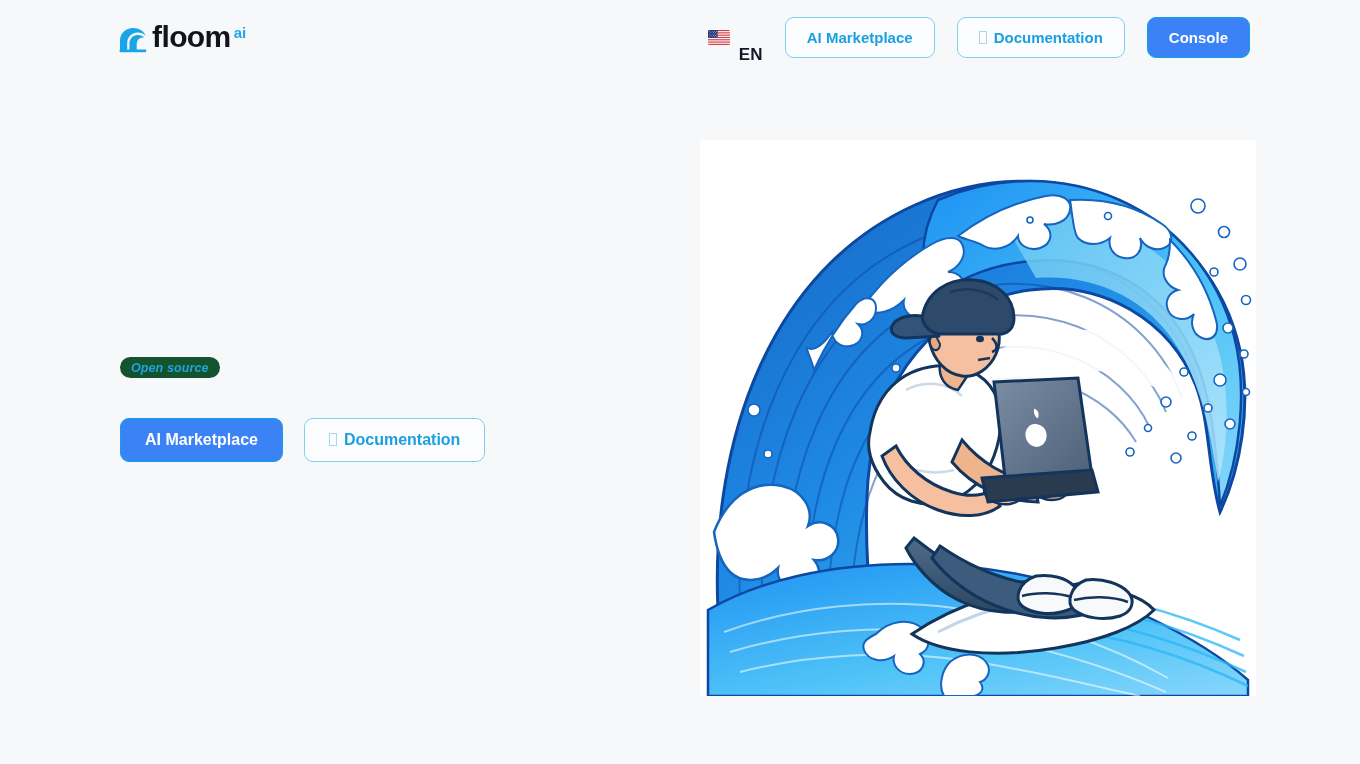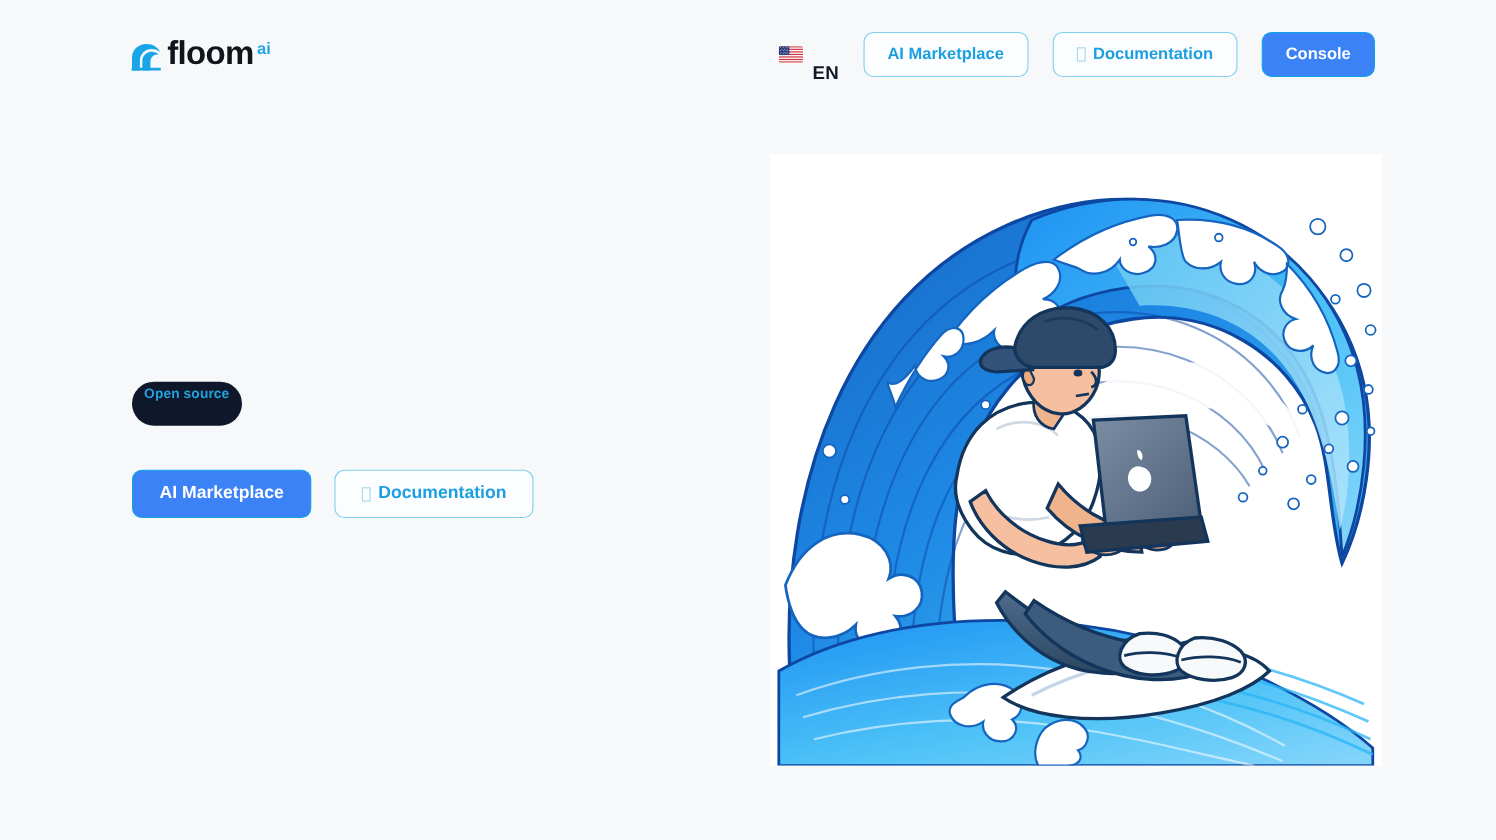--- a/index.html
+++ b/index.html
@@ -19,21 +19,21 @@
 
   .page {
     position: relative;
     width: 1360px;
     height: 764px;
   }
 
   
   .header {
     position: absolute;
-    top: 12px;
+    top: 0;
     left: 0;
     width: 1360px;
     height: 74px;
     display: flex;
     align-items: center;
     justify-content: space-between;
     padding: 0 110px 0 118px;
   }
 
   .brand {
@@ -147,27 +147,28 @@
   }
 
   .hero-left {
     width: 600px;
     padding-left: 120px;
     padding-bottom: 20px;
   }
 
   .badge {
     display: inline-block;
-    background: #0f172a;
+    background: #14532d;
     color: #22a3dd;
     font-size: 12.5px;
     font-weight: 700;
-    padding: 4px 11px 22px;
+    padding: 4px 11px 3px;
     border-radius: 999px;
     letter-spacing: 0.1px;
+    font-style: italic;
   }
 
   .headline {
     margin-top: 14px;
     font-size: 46px;
     line-height: 56px;
     font-weight: 700;
     letter-spacing: -1.1px;
     color: #1a2138;
   }

